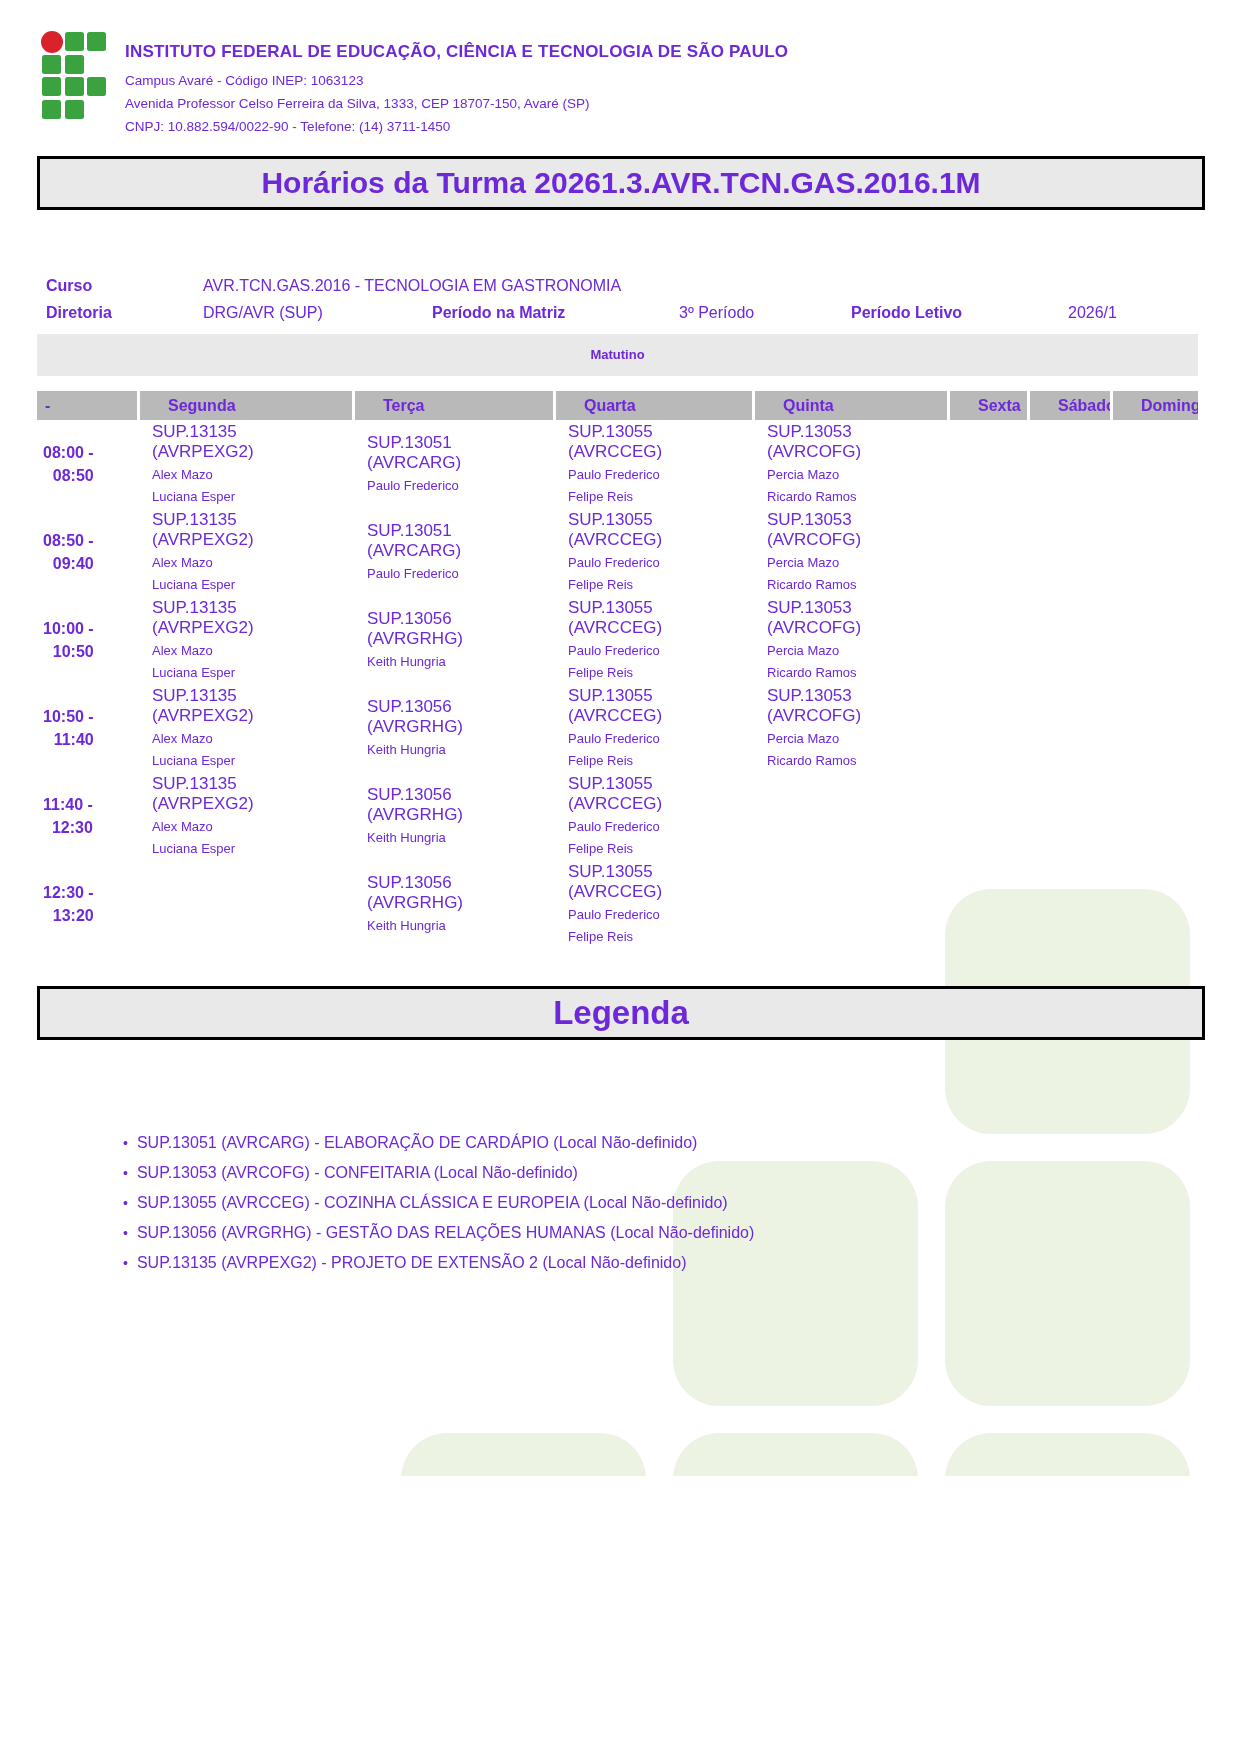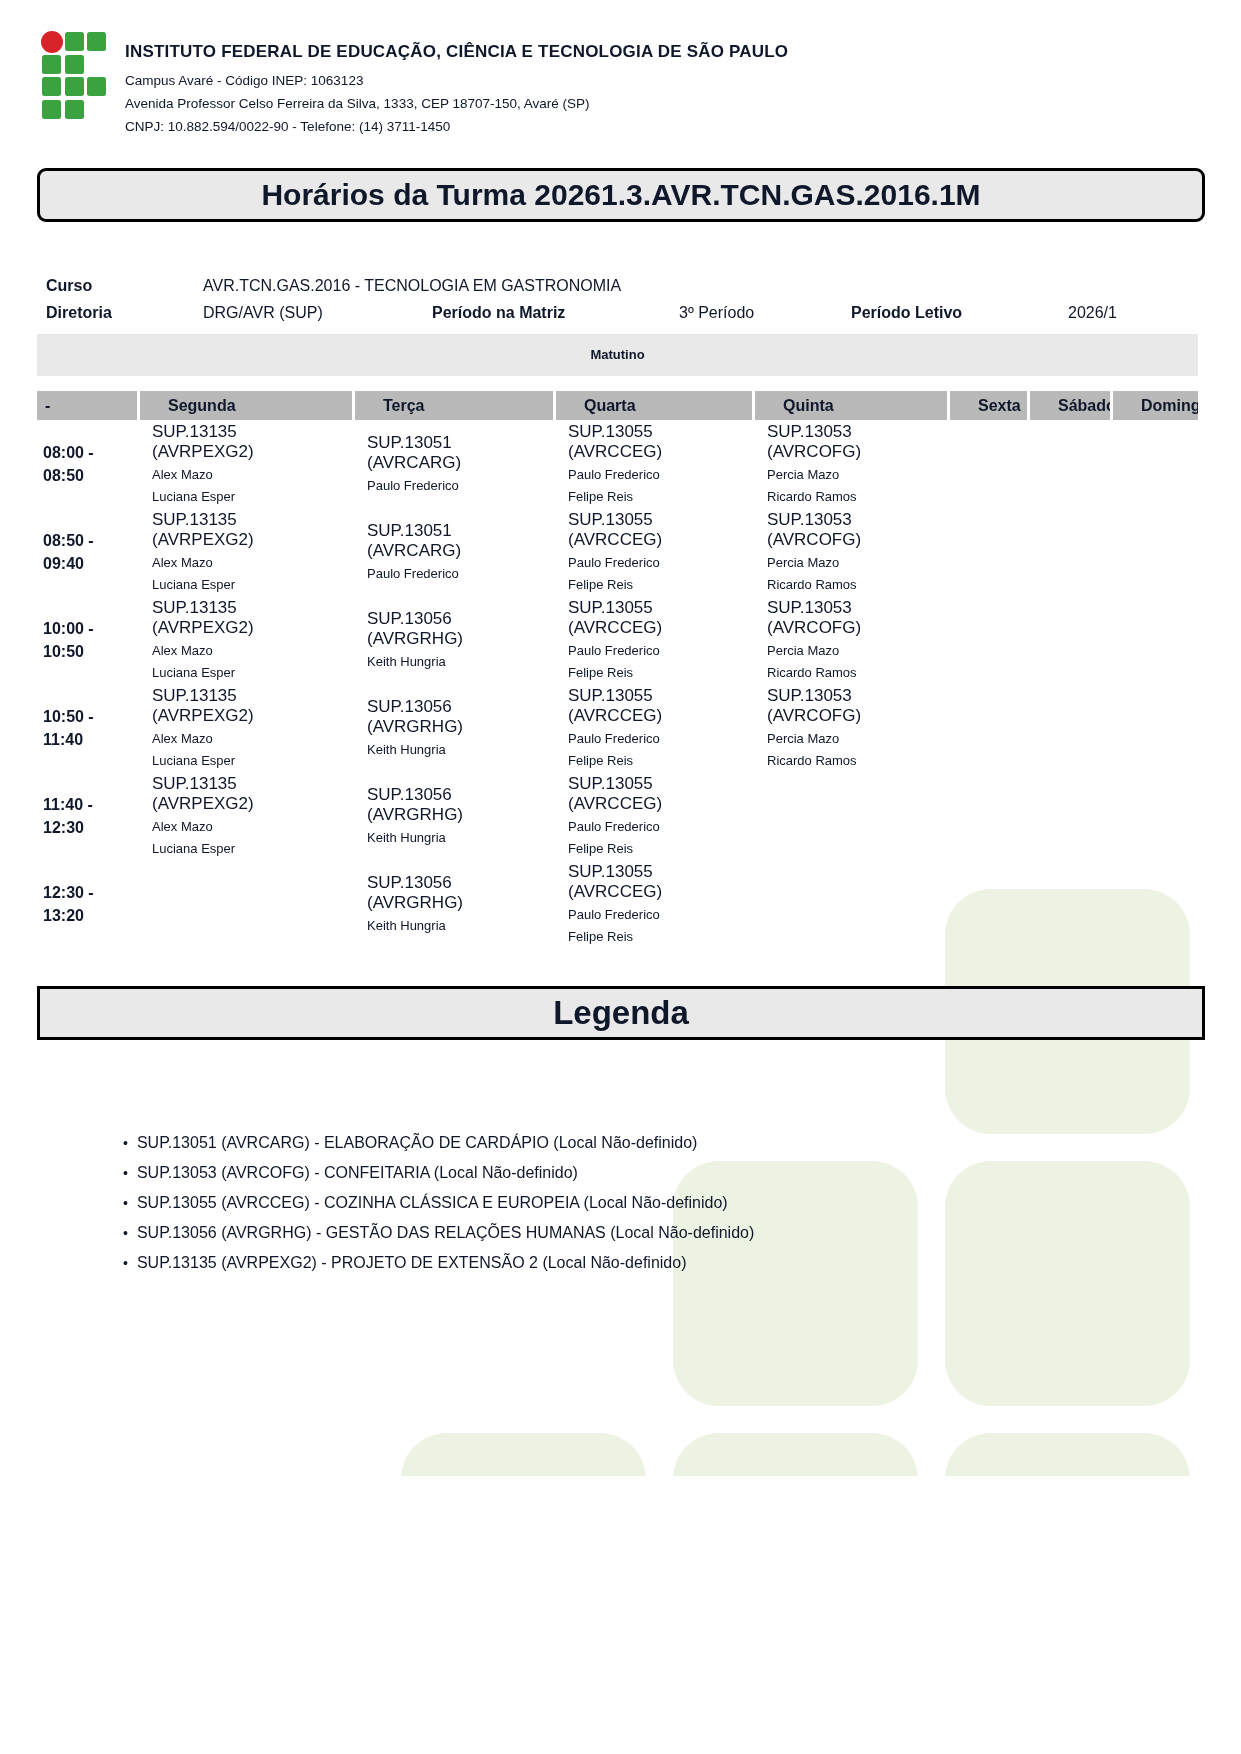--- a/index.html
+++ b/index.html
@@ -1,61 +1,61 @@
 <!DOCTYPE html>
 <html><head>
 <meta charset="utf-8">
 <style>
   html,body{margin:0;padding:0;background:#ffffff;}
   .page{
     position:relative;
     width:1241px;height:1476px;
     background:#ffffff;
     font-family:"Liberation Sans", sans-serif;
-    color:#0f172a;
+    color:#6d28d9;
     overflow:hidden;
   }
   
   .wm{position:absolute;width:245px;height:245px;border-radius:46px;background:#edf3e3;}
   
   .logo{position:absolute;left:42px;top:32px;display:grid;
         grid-template-columns:repeat(3,19px);grid-auto-rows:19px;gap:3.5px;}
   .logo .sq{width:19px;height:19px;border-radius:2.5px;background:#3aa23f;}
   .logo .circle{width:22px;height:22px;border-radius:50%;background:#d8232a;margin:-1.5px;}
   .logo .blank{width:19px;height:19px;background:transparent;}
   .head-text{position:absolute;left:125px;top:42px;}
   .inst{font-size:17px;font-weight:bold;letter-spacing:.2px;margin:0 0 7px 0;}
   .head-line{font-size:13.5px;line-height:23px;}
   
   .big-box{
     position:absolute;left:37px;width:1162px;height:48px;
     background:#e9e9e9;border:3px solid #000;
     text-align:center;font-weight:bold;
   }
-  .title-box{top:168px;font-size:30px;line-height:48px;border-radius:9px;}
+  .title-box{top:156px;font-size:30px;line-height:48px;}
   .legend-box{top:986px;font-size:33px;line-height:47px;}
   
   .info{position:absolute;left:46px;top:268px;font-size:16px;}
   .info .row{display:flex;height:27px;align-items:flex-end;}
   .info b{font-weight:bold;}
   .w157{width:157px;} .w229{width:229px;} .w247{width:247px;} .w172{width:172px;} .w217{width:217px;}
   
   .shift-bar{
     position:absolute;left:37px;top:334px;width:1161px;height:42px;
     background:#e9e9e9;text-align:center;font-weight:bold;font-size:13px;line-height:42px;
   }
   
   .sched{position:absolute;left:37px;top:391px;width:1161px;}
   .grid-row{display:grid;grid-template-columns:100px 212px 198px 196px 192px 77px 80px 85px;column-gap:3px;}
   .hcell{background:#b9b9b9;height:29px;line-height:29px;font-weight:bold;font-size:16px;
          padding-left:8px;box-sizing:border-box;white-space:nowrap;overflow:hidden;}
   .hcell.day{padding-left:28px;}
   .trow .cell{min-height:83px;display:flex;align-items:center;box-sizing:border-box;
               padding:2px 4px 2px 12px;}
-  .trow .cell.time{padding-left:6px;font-weight:bold;font-size:16px;line-height:23px;}
+  .trow .cell.time{padding-left:6px;font-weight:bold;font-size:16px;line-height:23px;text-align:right;}
   .course{font-size:17px;line-height:20px;}
   .teacher{font-size:13px;line-height:18px;margin-top:4px;}
   
   .legend-list{position:absolute;left:84px;top:1128px;font-size:16px;margin-left:39px;}
   .legend-item{line-height:30px;white-space:nowrap;}
   .legend-item .bullet{margin-right:9px;font-size:14px;}
   
   .footer{position:absolute;right:28px;top:1712px;font-size:16px;}
 </style>
 </head>

